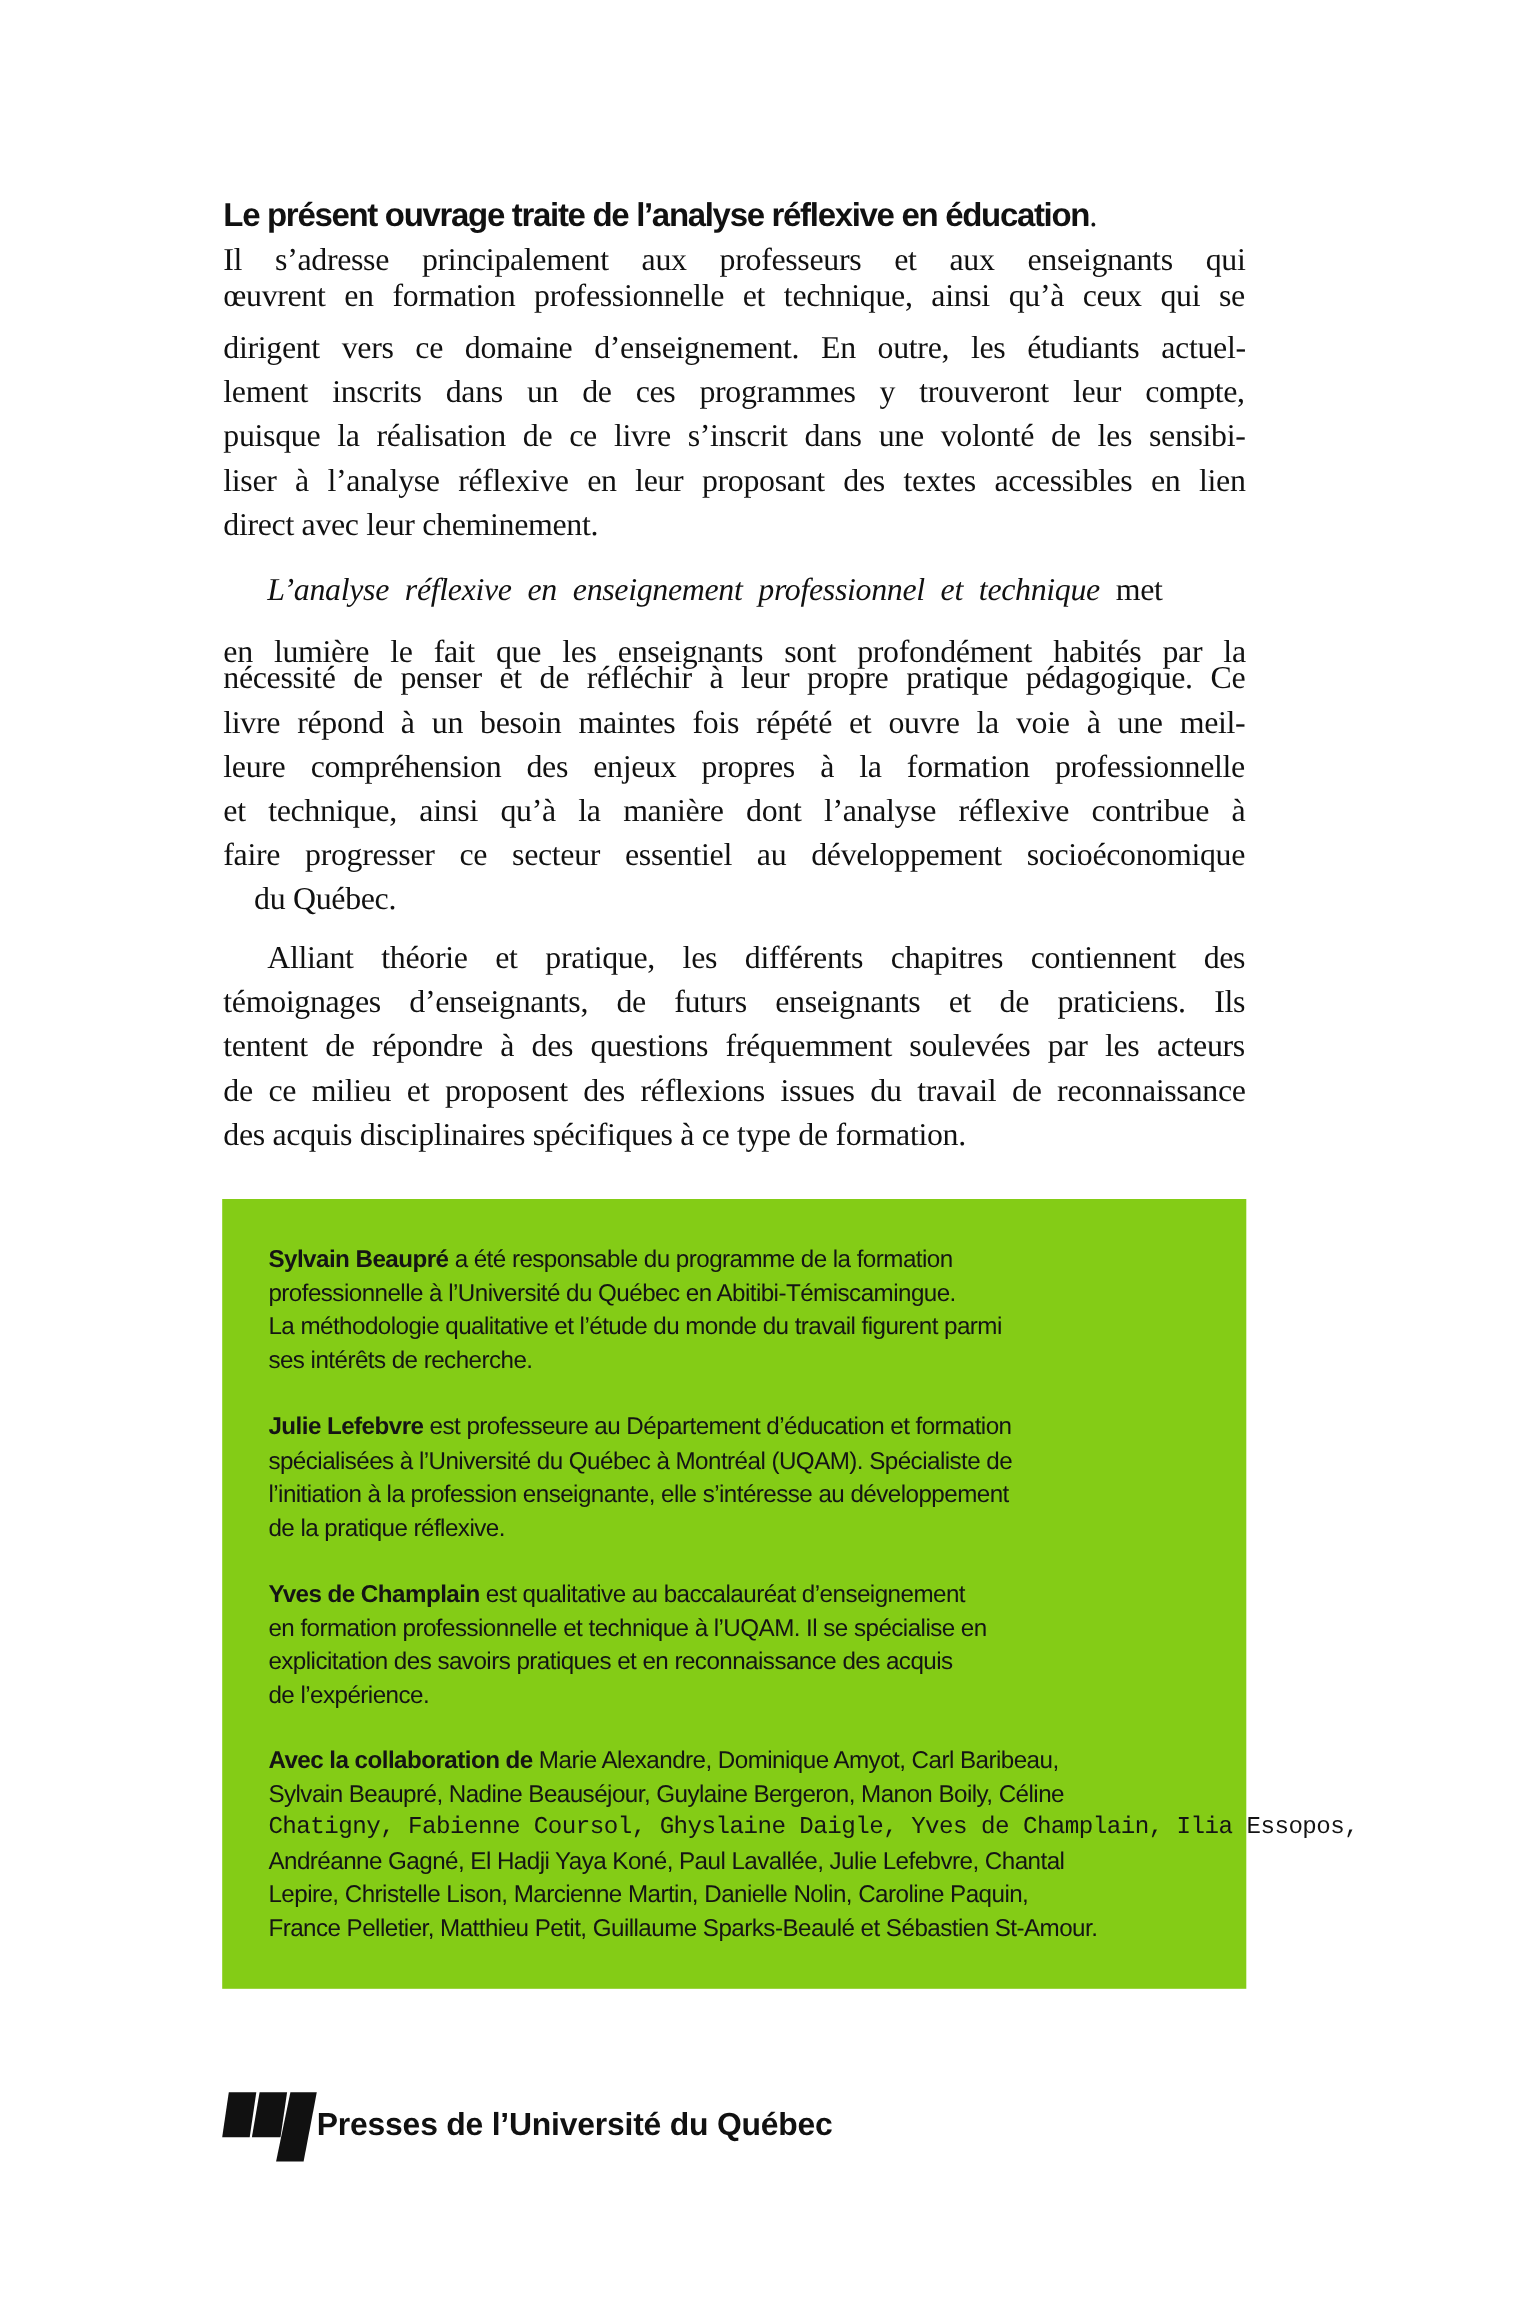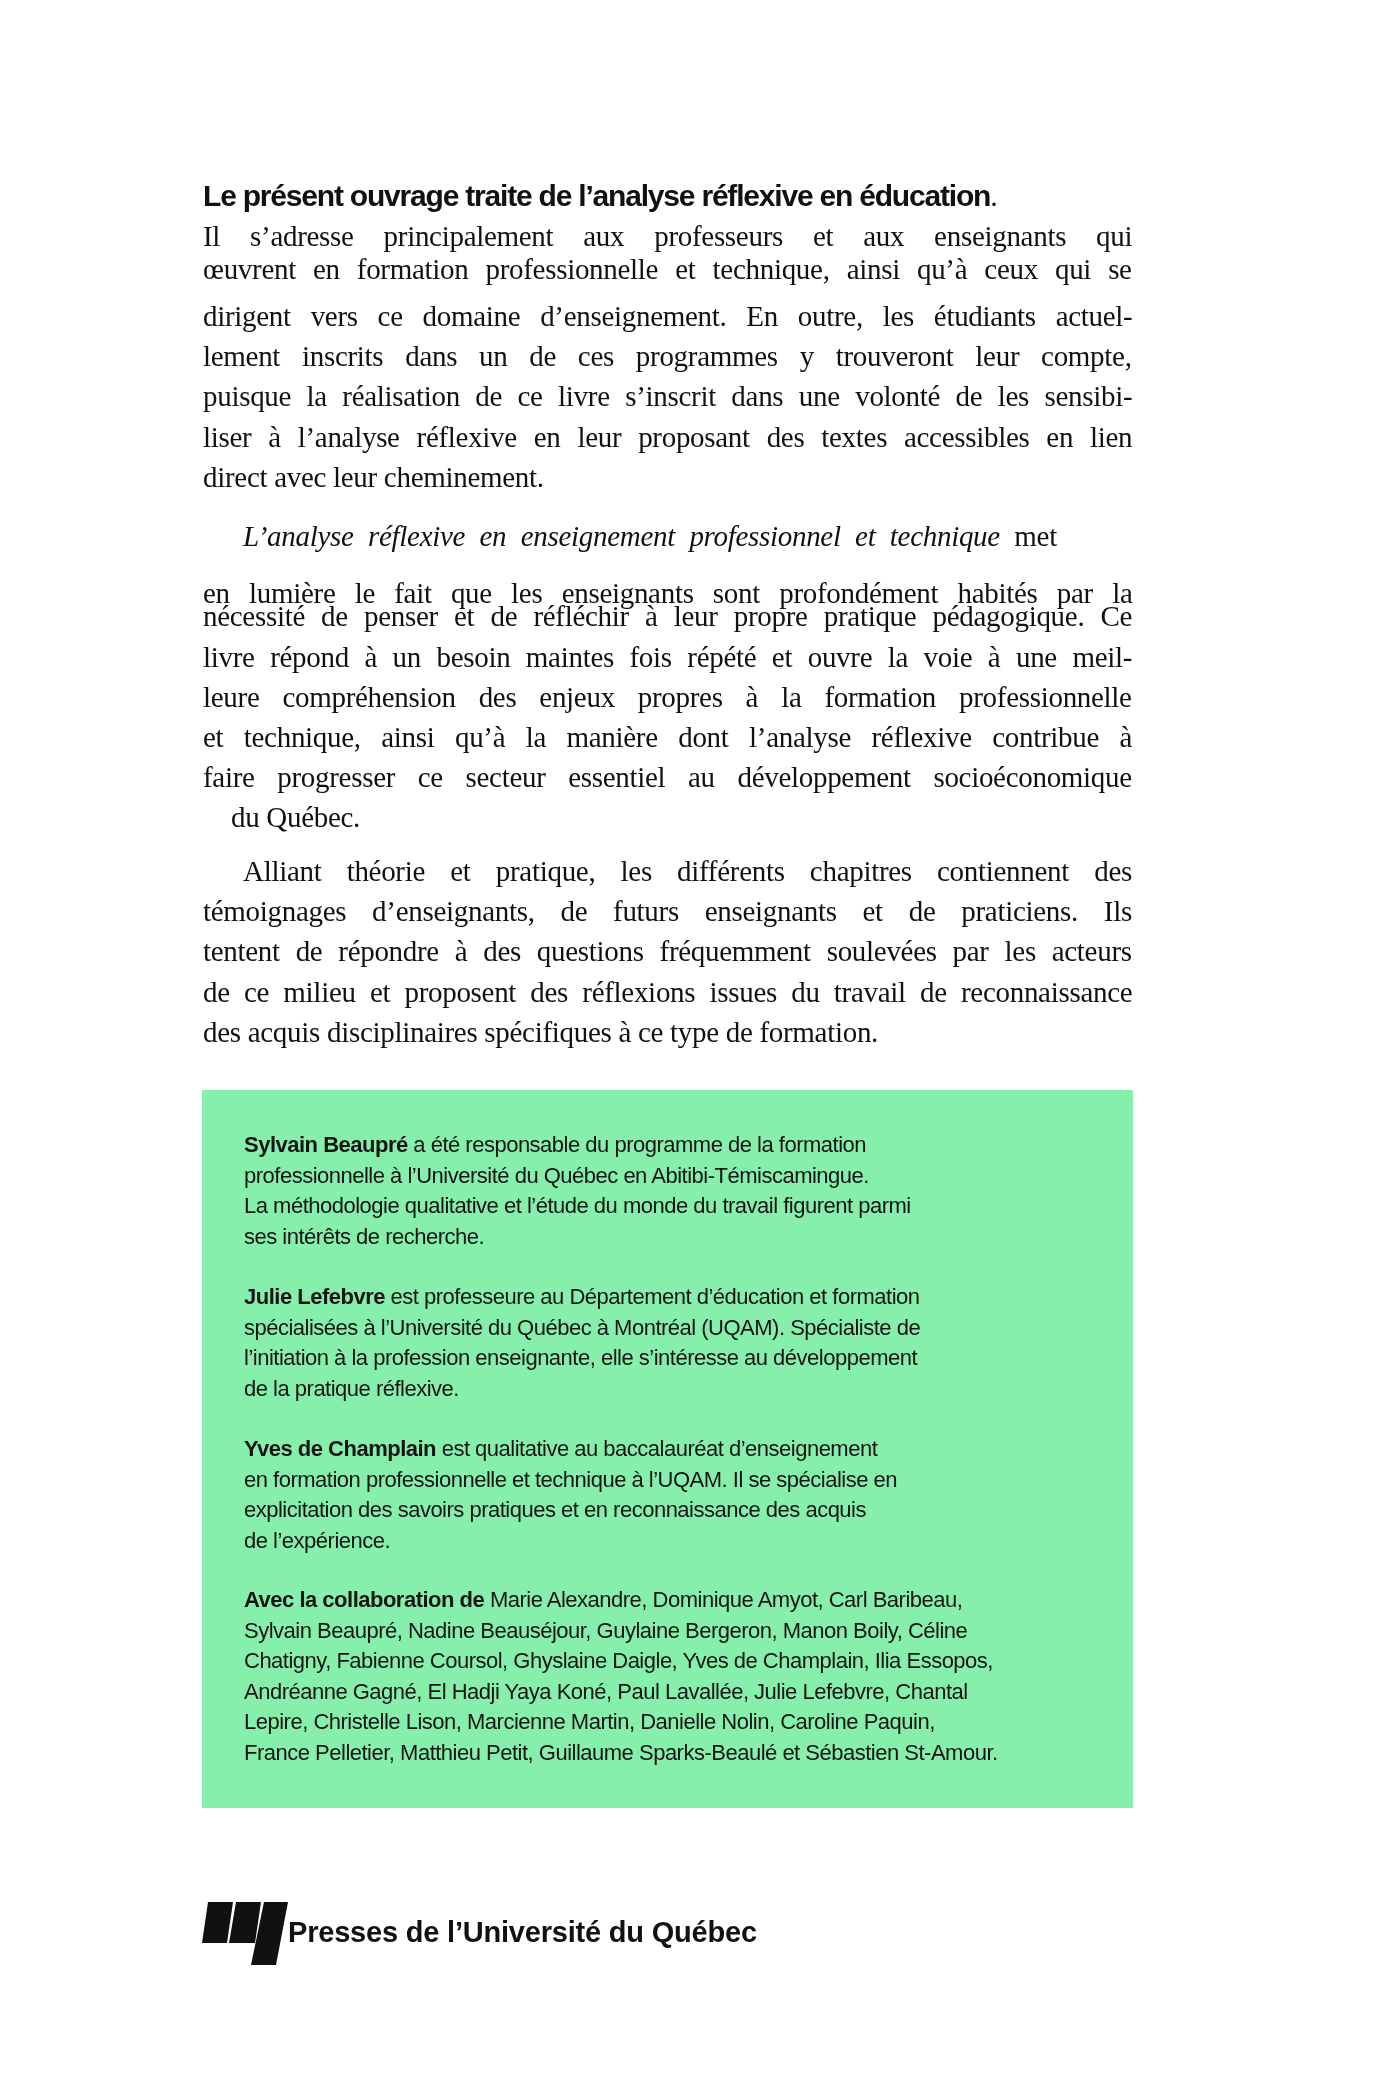--- a/index.html
+++ b/index.html
@@ -27,21 +27,21 @@
     font-family: "Liberation Sans", "DejaVu Sans", sans-serif;
     font-weight: bold; font-size: 30px; letter-spacing: -1.2px;
     text-align-last: left;
   }
   .title-line .dot {
     font-family: "Liberation Serif", serif; font-weight: normal; letter-spacing: 0;
   }
 
   .bio-box {
     position: absolute; left: 202px; top: 1090px; width: 931px; height: 718px;
-    background: #86efac;
+    background: #84cc16;
   }
   .bio-line {
     position: absolute; left: 42px; white-space: nowrap;
     font-family: "Liberation Sans", "DejaVu Sans", sans-serif;
     font-size: 22px; line-height: 26px; height: 26px; color: #141414;
     letter-spacing: -0.5px;
   }
   .bio-line b { font-weight: bold; }
 
   .footer { position: absolute; left: 200px; top: 1898px; height: 72px; width: 520px; }
@@ -100,21 +100,21 @@
     <div class="bio-line" style="top:255px;">l’initiation à la profession enseignante, elle s’intéresse au développement</div>
     <div class="bio-line" style="top:286px;">de la pratique réflexive.</div>
 
     <div class="bio-line" style="top:346px;"><b>Yves de Champlain</b><span> est qualitative au baccalauréat d’enseignement</span></div>
     <div class="bio-line" style="top:377px;">en formation professionnelle et technique à l’UQAM. Il se spécialise en</div>
     <div class="bio-line" style="top:407px;">explicitation des savoirs pratiques et en reconnaissance des acquis</div>
     <div class="bio-line" style="top:438px;">de l’expérience.</div>
 
     <div class="bio-line" style="top:497px;"><b>Avec la collaboration de</b><span> Marie Alexandre, Dominique Amyot, Carl Baribeau,</span></div>
     <div class="bio-line" style="top:528px;">Sylvain Beaupré, Nadine Beauséjour, Guylaine Bergeron, Manon Boily, Céline</div>
-    <div class="bio-line" style="top:558px;">Chatigny, Fabienne Coursol, Ghyslaine Daigle, Yves de Champlain, Ilia Essopos,</div>
+    <div class="bio-line" style="top:558px;font-family:Liberation Mono, monospace;">Chatigny, Fabienne Coursol, Ghyslaine Daigle, Yves de Champlain, Ilia Essopos,</div>
     <div class="bio-line" style="top:589px;">Andréanne Gagné, El Hadji Yaya Koné, Paul Lavallée, Julie Lefebvre, Chantal</div>
     <div class="bio-line" style="top:619px;">Lepire, Christelle Lison, Marcienne Martin, Danielle Nolin, Caroline Paquin,</div>
     <div class="bio-line" style="top:650px;">France Pelletier, Matthieu Petit, Guillaume Sparks-Beaulé et Sébastien St-Amour.</div>
   </div>
 
   <div class="footer">
     <svg class="logo" viewBox="0 0 92 70" width="92" height="70">
       <polygon points="8,4 33,4 27,45 2,45" fill="#111111"></polygon>
       <polygon points="36,4 61,4 55,45 29,45" fill="#111111"></polygon>
       <polygon points="64,4 88,4 76,67 51,67" fill="#111111"></polygon>

